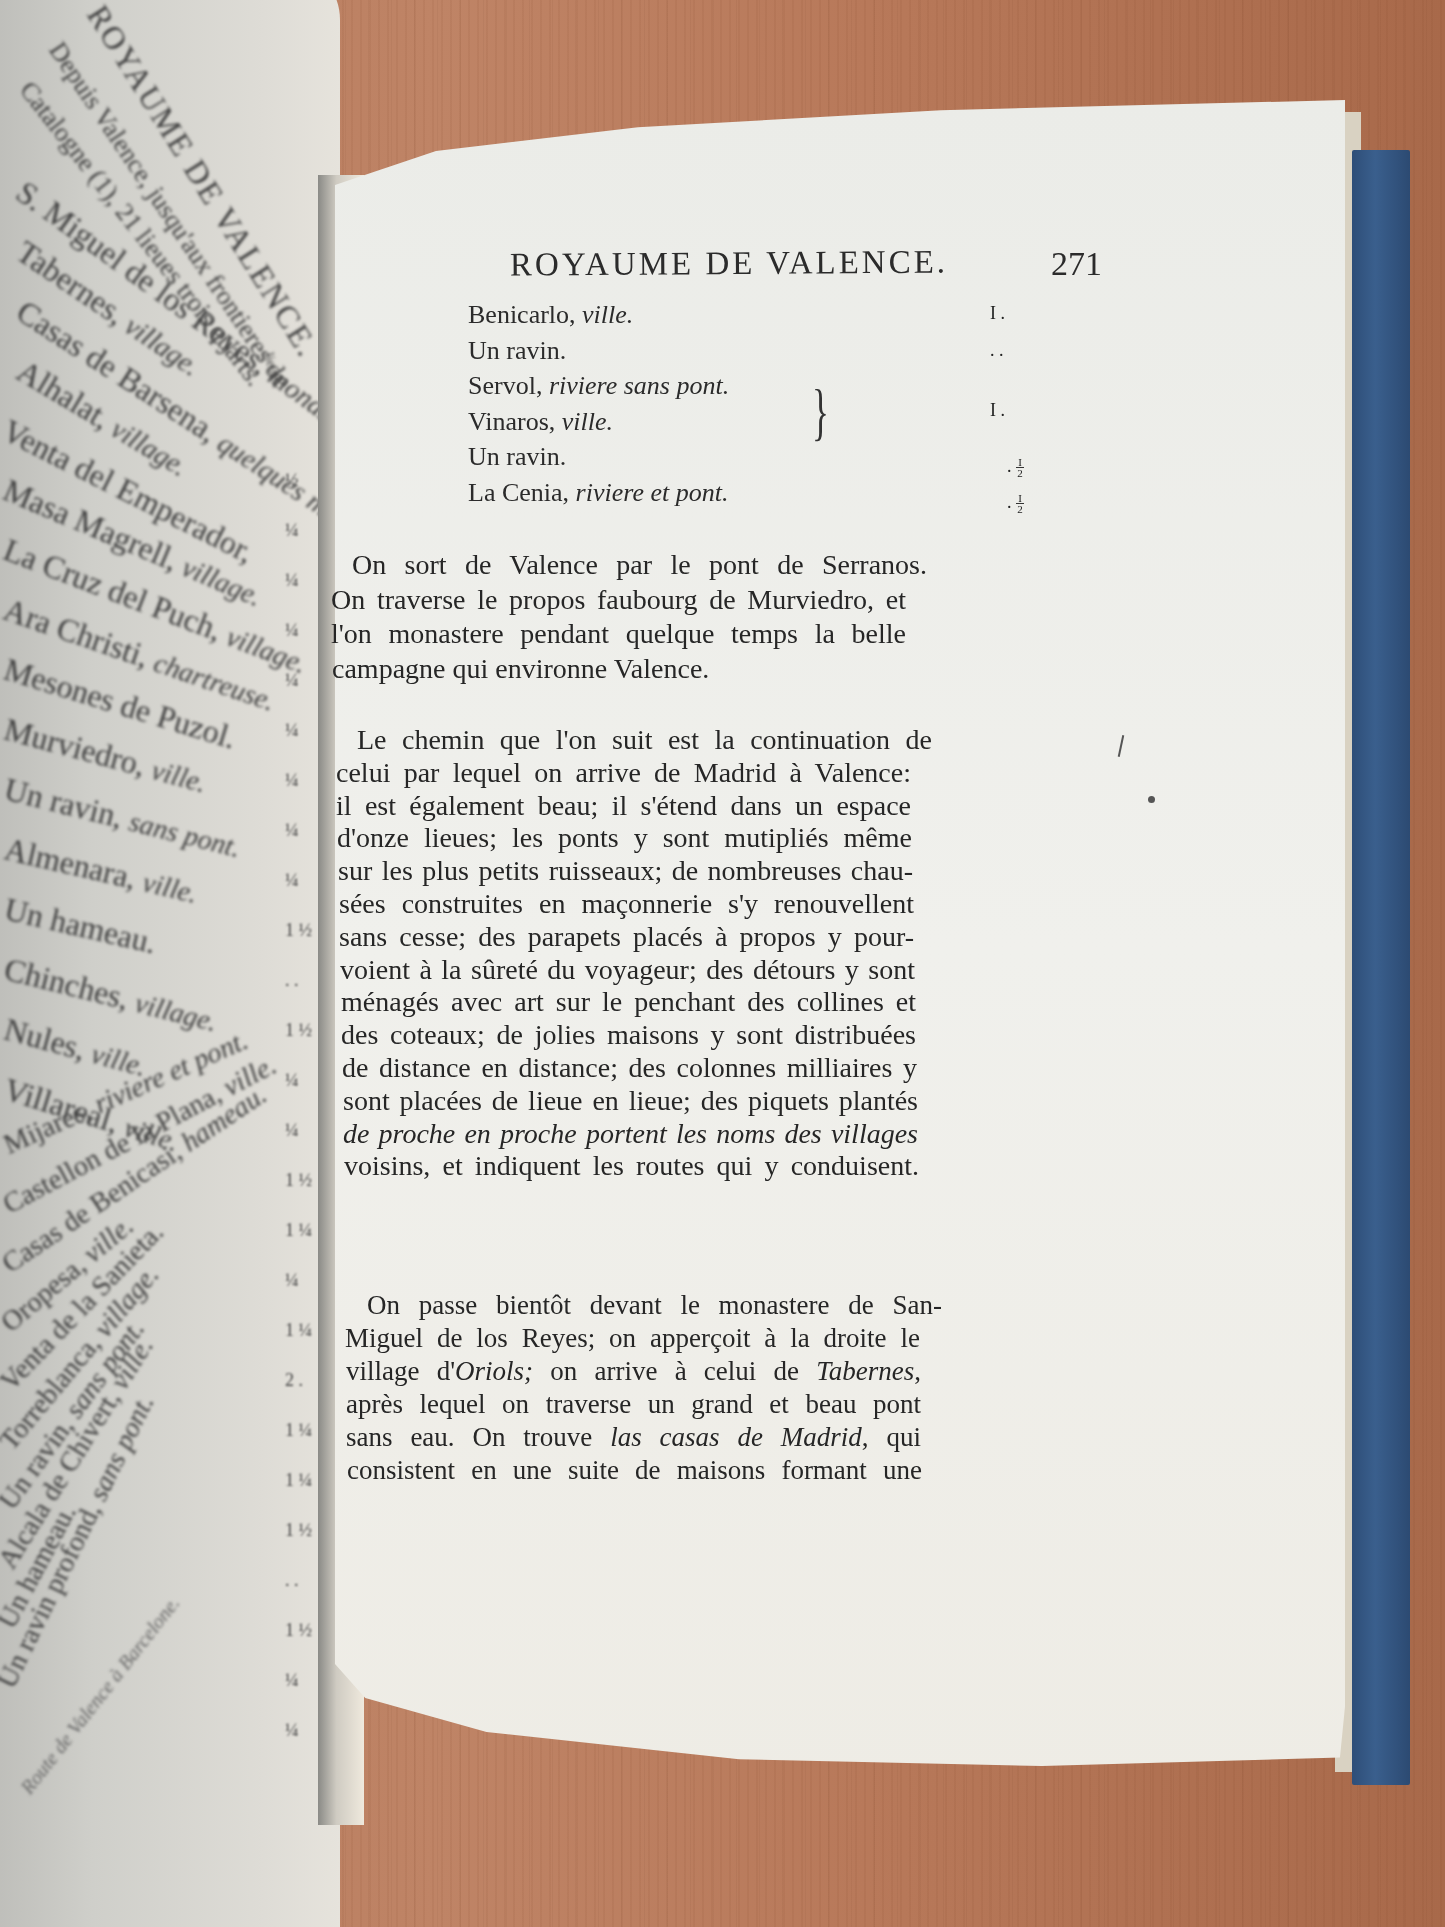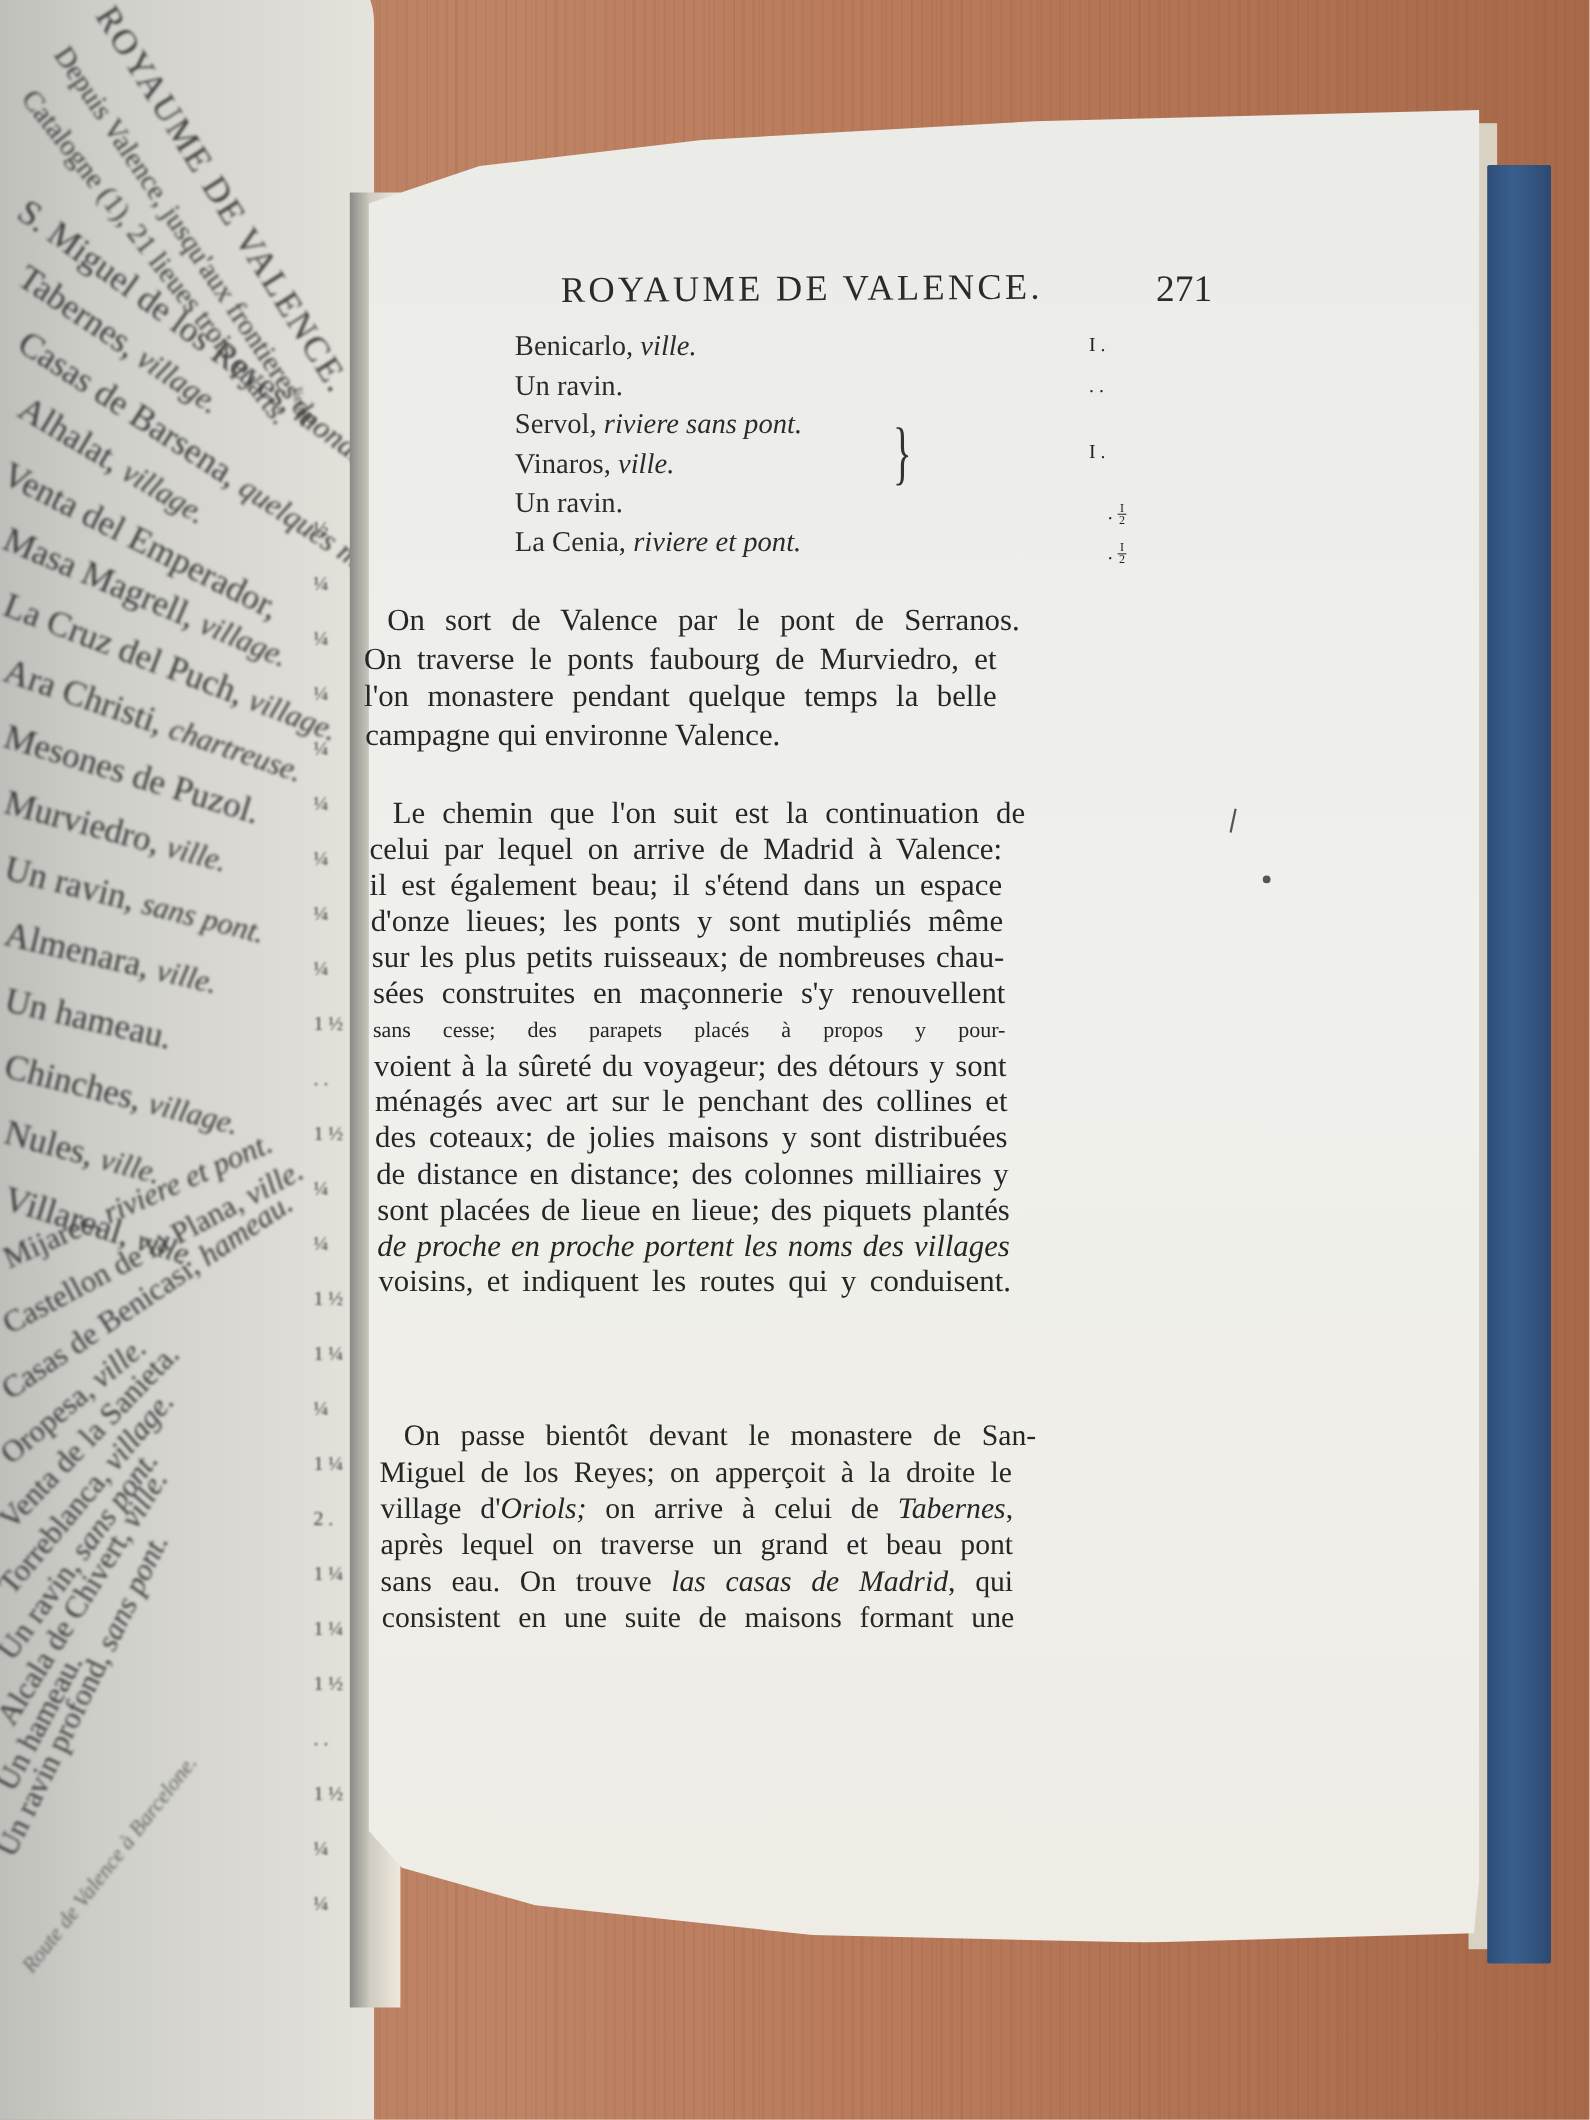--- a/index.html
+++ b/index.html
@@ -188,30 +188,30 @@
     <span>.</span>
     <span class="frac"><span>I</span><span class="bar"></span><span>2</span></span>
   </div>
   <div class="dist" style="left:662px;top:492px;">
     <span>.</span>
     <span class="frac"><span>I</span><span class="bar"></span><span>2</span></span>
   </div>
 
   <div class="body-text" id="body-text">
       <div class="para-line" style="top: 545px; left: 7px; width: 575px; font-size: 28px;">On sort de Valence par le pont de Serranos.</div>
-      <div class="para-line" style="top: 579.5px; left: -14px; width: 575px; font-size: 28px;">On traverse le ponts faubourg de Murviedro, et</div>
+      <div class="para-line" style="top: 579.5px; left: -14px; width: 575px; font-size: 28px;">On traverse le propos faubourg de Murviedro, et</div>
       <div class="para-line" style="top: 614px; left: -14px; width: 575px; font-size: 28px;">l'on monastere pendant quelque temps la belle</div>
       <div class="para-line" style="top: 648.5px; left: -13px; width: 575px; font-size: 28px; text-align-last: left;">campagne qui environne Valence.</div>
       <div class="para-line" style="top: 720px; left: 12px; width: 575px; font-size: 28px;">Le chemin que l'on suit est la continuation de</div>
       <div class="para-line" style="top: 752.8px; left: -9px; width: 575px; font-size: 28px;">celui par lequel on arrive de Madrid à Valence:</div>
       <div class="para-line" style="top: 785.6px; left: -9px; width: 575px; font-size: 28px;">il est également beau; il s'étend dans un espace</div>
       <div class="para-line" style="top: 818.4px; left: -8px; width: 575px; font-size: 28px;">d'onze lieues; les ponts y sont mutipliés même</div>
       <div class="para-line" style="top: 851.2px; left: -7px; width: 575px; font-size: 28px;">sur les plus petits ruisseaux; de nombreuses chau-</div>
       <div class="para-line" style="top: 884px; left: -6px; width: 575px; font-size: 28px;">sées construites en maçonnerie s'y renouvellent</div>
-      <div class="para-line" style="top: 916.8px; left: -6px; width: 575px; font-size: 20px;">sans cesse; des parapets placés à propos y pour-</div>
+      <div class="para-line" style="top: 916.8px; left: -6px; width: 575px; font-size: 28px;">sans cesse; des parapets placés à propos y pour-</div>
       <div class="para-line" style="top: 949.6px; left: -5px; width: 575px; font-size: 28px;">voient à la sûreté du voyageur; des détours y sont</div>
       <div class="para-line" style="top: 982.4px; left: -4px; width: 575px; font-size: 28px;">ménagés avec art sur le penchant des collines et</div>
       <div class="para-line" style="top: 1015.2px; left: -4px; width: 575px; font-size: 28px;">des coteaux; de jolies maisons y sont distribuées</div>
       <div class="para-line" style="top: 1048px; left: -3px; width: 575px; font-size: 28px;">de distance en distance; des colonnes milliaires y</div>
       <div class="para-line" style="top: 1080.8px; left: -2px; width: 575px; font-size: 28px;">sont placées de lieue en lieue; des piquets plantés</div>
       <div class="para-line" style="top: 1113.6px; left: -2px; width: 575px; font-size: 28px; font-style: italic;">de proche en proche portent les noms des villages</div>
       <div class="para-line" style="top: 1146.4px; left: -1px; width: 575px; font-size: 28px;">voisins, et indiquent les routes qui y conduisent.</div>
       <div class="para-line" style="top: 1285px; left: 22px; width: 575px; font-size: 27px;"><span style="white-space: pre;">On passe bientôt devant le monastere de San-</span></div>
       <div class="para-line" style="top: 1318px; left: 0px; width: 575px; font-size: 27px;"><span style="white-space: pre;">Miguel de los Reyes; on apperçoit à la droite le</span></div>
       <div class="para-line" style="top: 1351px; left: 1px; width: 575px; font-size: 27px;"><span style="white-space: pre;">village d'</span><i style="white-space: pre;">Oriols;</i><span style="white-space: pre;"> on arrive à celui de </span><i style="white-space: pre;">Tabernes</i><span style="white-space: pre;">,</span></div>

